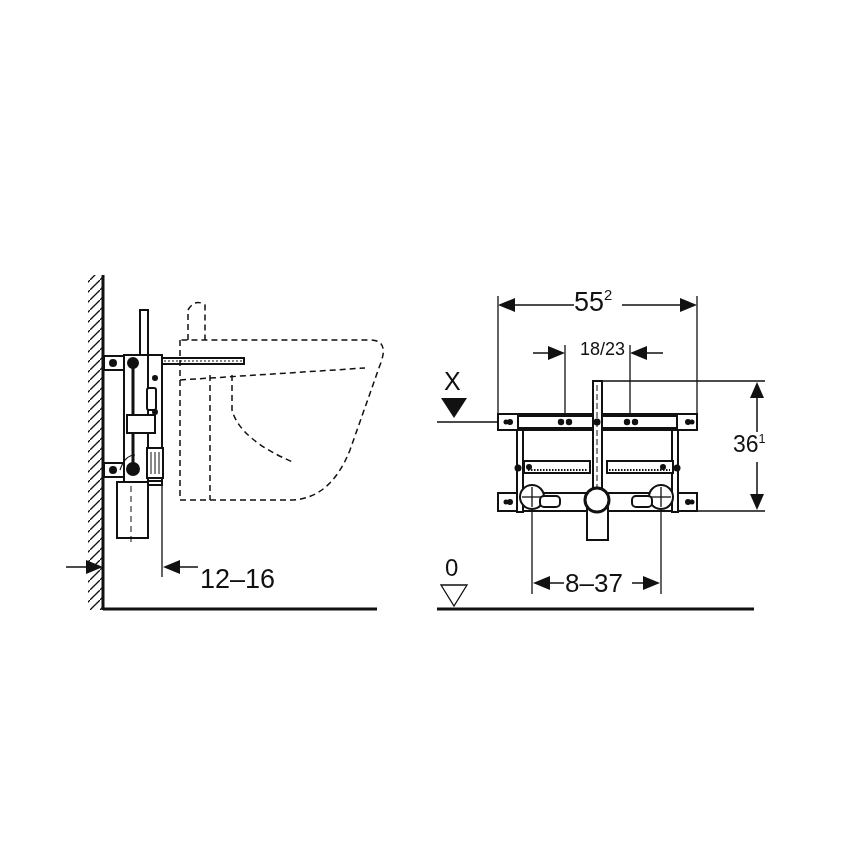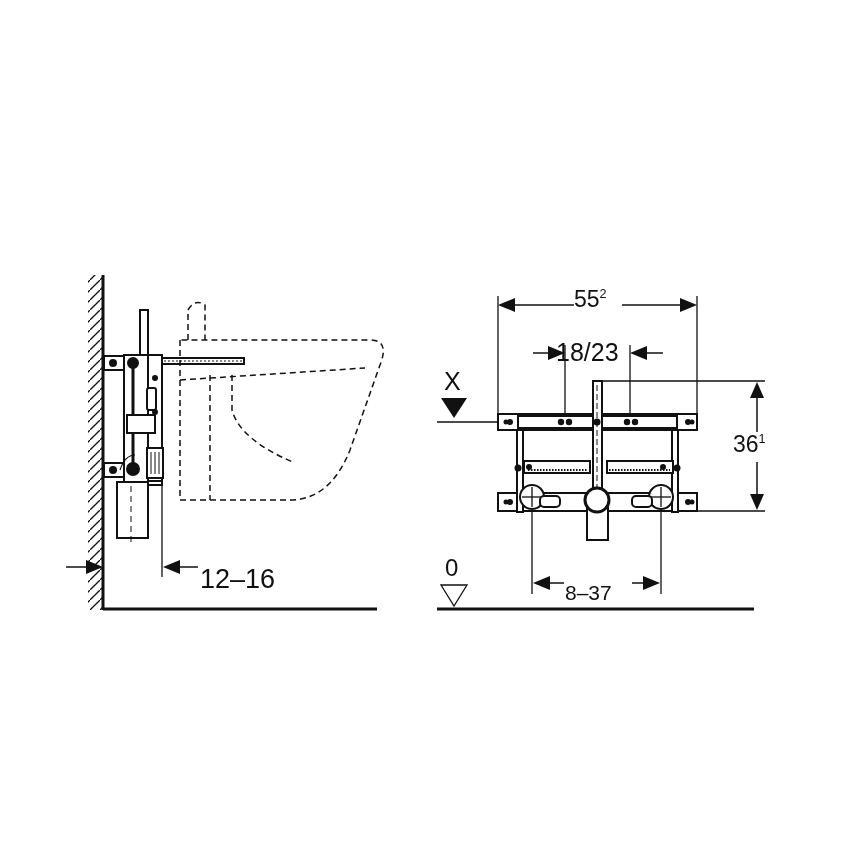--- a/index.html
+++ b/index.html
@@ -174,33 +174,33 @@
       <circle cx="529" cy="467" r="3"></circle>
           <circle cx="663" cy="467" r="3"></circle>
     </g>
   </g>
 </svg>
 
 <div class="lbl" style="left:200px; top:566px; font-size:27px;">
   <span>12–16</span>
 </div>
 
-<div class="lbl" style="left:574px; top:288px; font-size:23px;">
+<div class="lbl" style="left:574px; top:288px; font-size:27px;">
   <span>55</span><sup>2</sup>
 </div>
 
-<div class="lbl" style="left:556px; top:340px; font-size:25px;">
+<div class="lbl" style="left:580px; top:340px; font-size:18px;">
   <span>18/23</span>
 </div>
 
 <div class="lbl" style="left:733px; top:433px; font-size:23px;">
   <span>36</span><sup>1</sup>
 </div>
 
-<div class="lbl" style="left:565px; top:570px; font-size:21px;margin-top:12px;">
+<div class="lbl" style="left:565px; top:570px; font-size:26px;">
   <span>8–37</span>
 </div>
 
 <div class="lbl" style="left:444px; top:369px; font-size:25px;">
   <span>X</span>
 </div>
 
 <div class="lbl" style="left:445px; top:556px; font-size:24px;">
   <span>0</span>
 </div>

